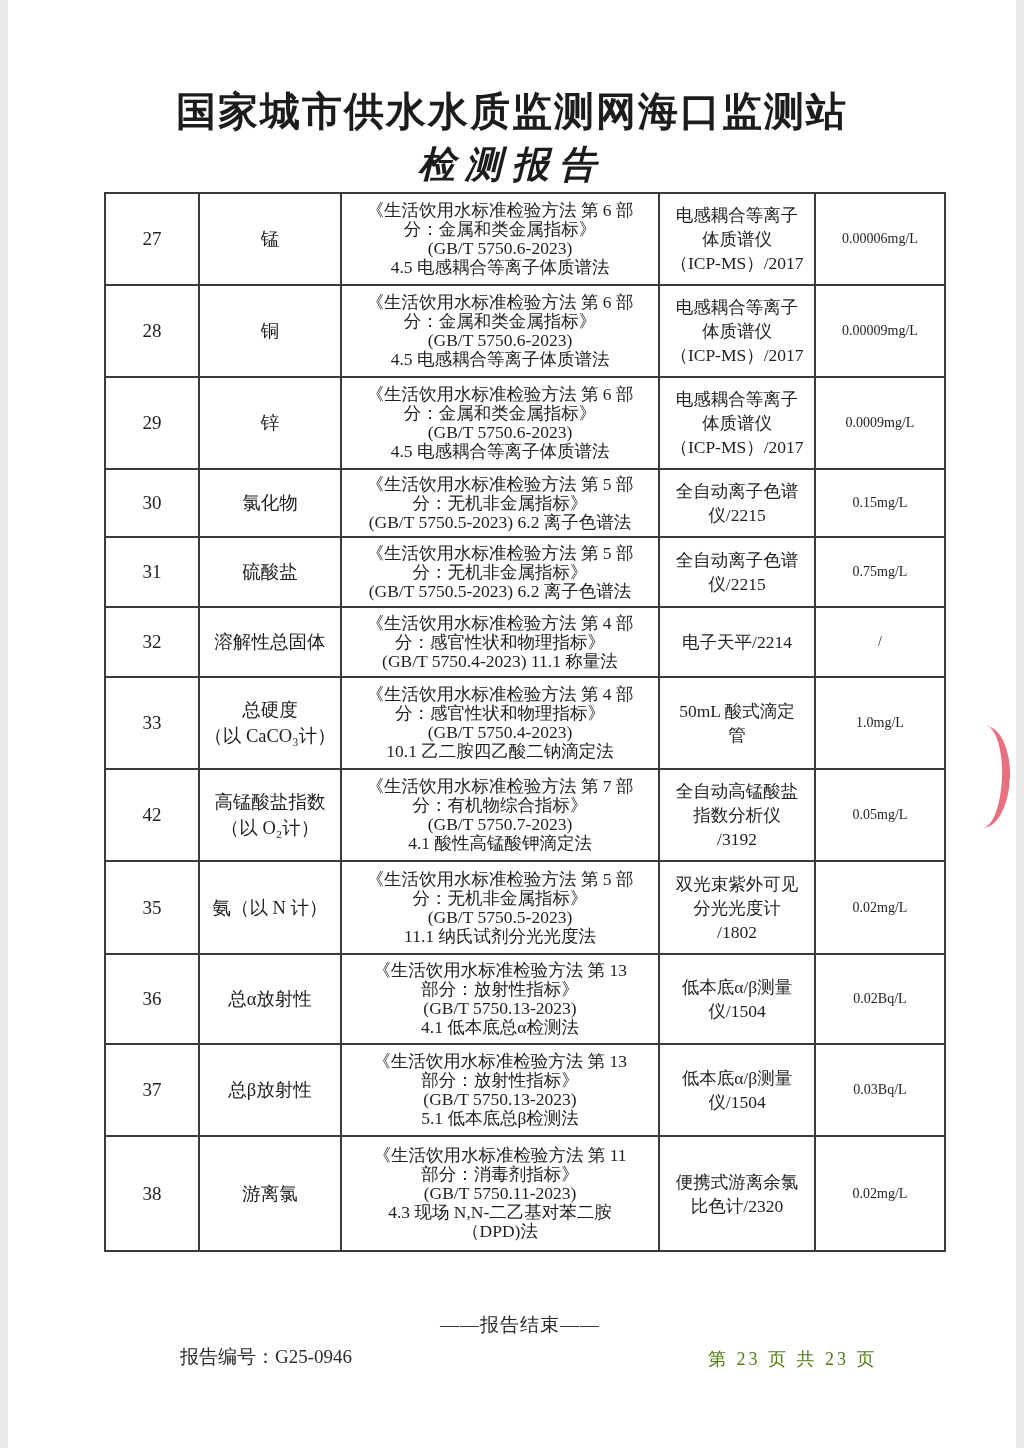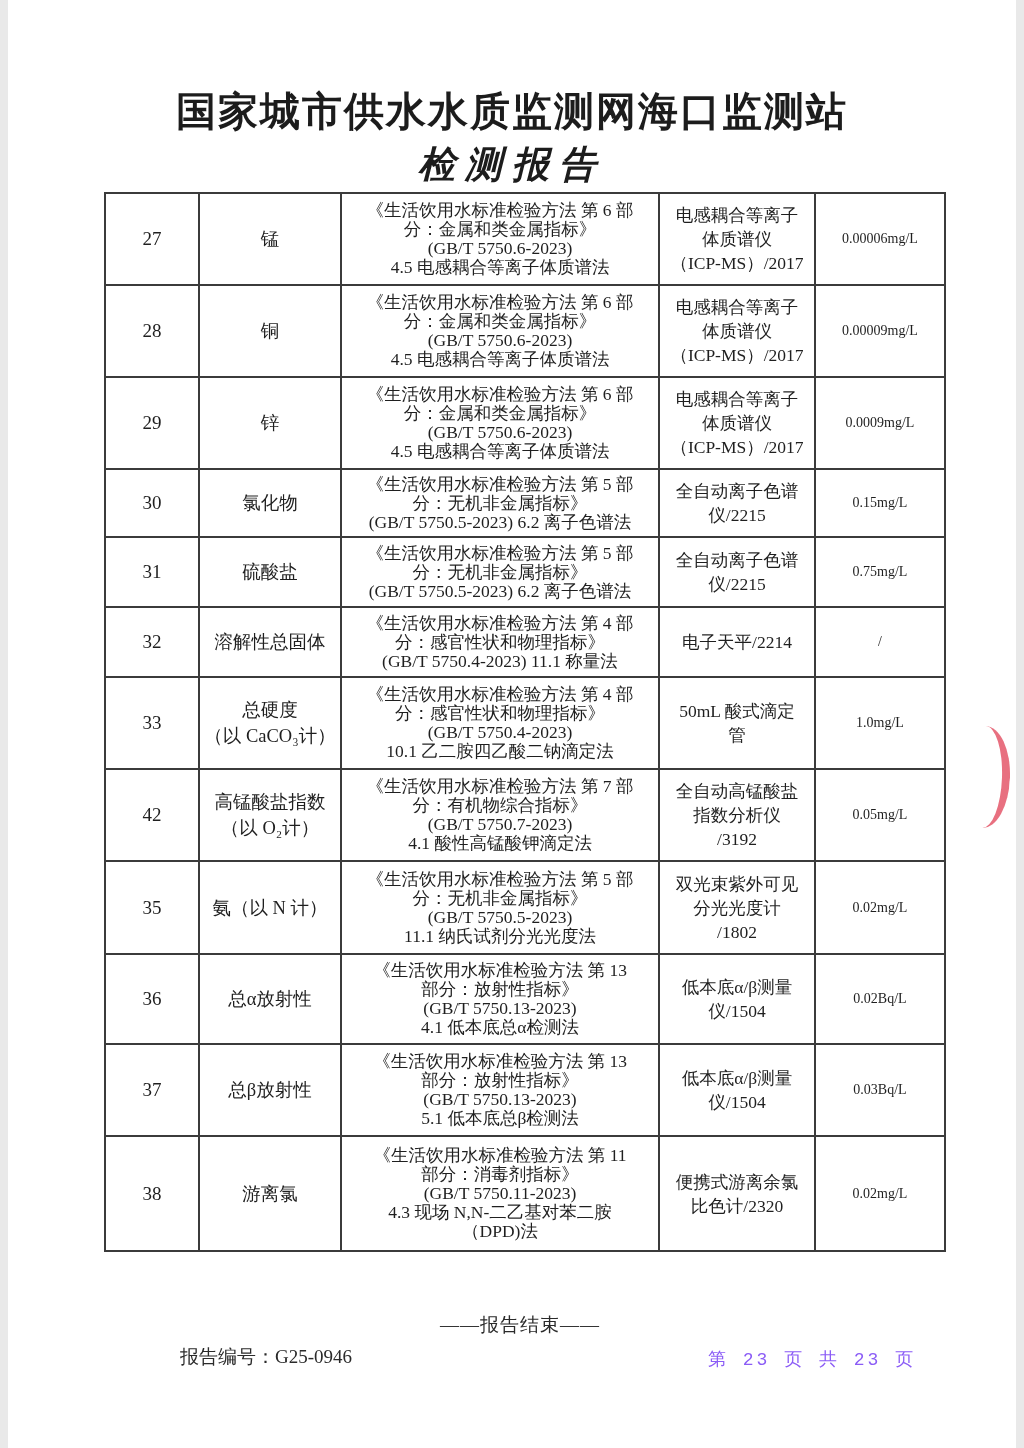--- a/index.html
+++ b/index.html
@@ -45,21 +45,21 @@
   .endnote{
     position:absolute;left:0;top:1312px;width:100%;
     text-align:center;font-size:19px;letter-spacing:1px;color:#2a2a2a;margin-left:8px;
   }
   .report-no{
     position:absolute;left:144px;top:1344px;
     font-size:19px;color:#2a2a2a;margin-left:28px;
   }
   .page-info{
     position:absolute;left:700px;top:1347px;
-    font-size:18px;letter-spacing:3px;color:#8b5cf6;font-family:Liberation Mono, monospace;
+    font-size:18px;letter-spacing:3px;color:#4d7c0f;
   }
   .seal-arc{
     position:absolute;left:950px;top:726px;
     width:44px;height:102px;
     border:none;
     border-right:8px solid #e4586b;
     border-radius:50%;
     opacity:.85;
     transform:rotate(2deg);
   }

